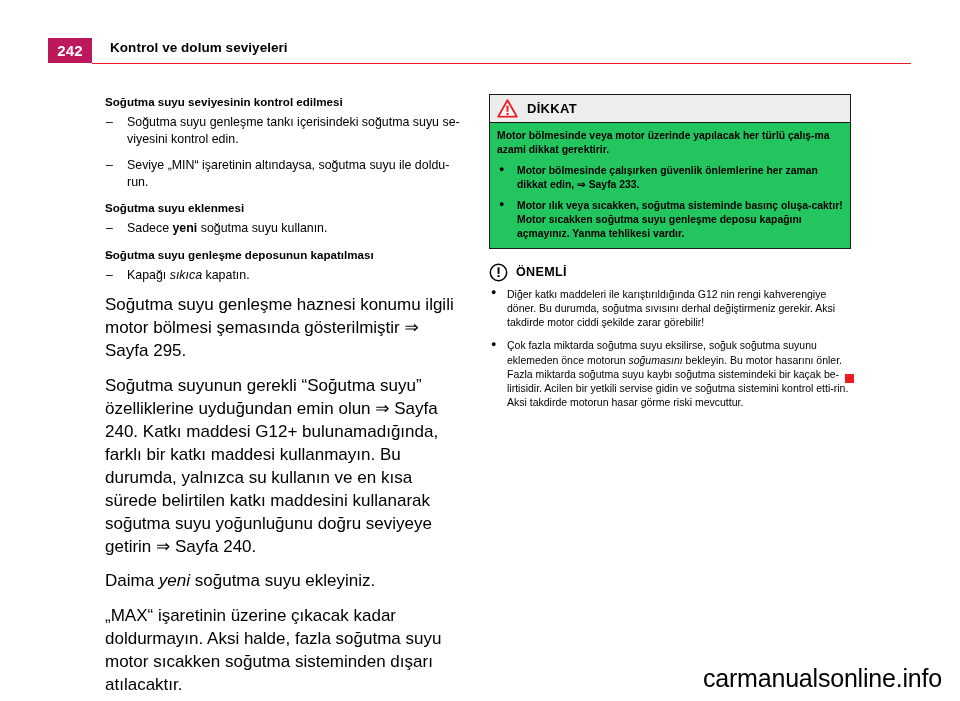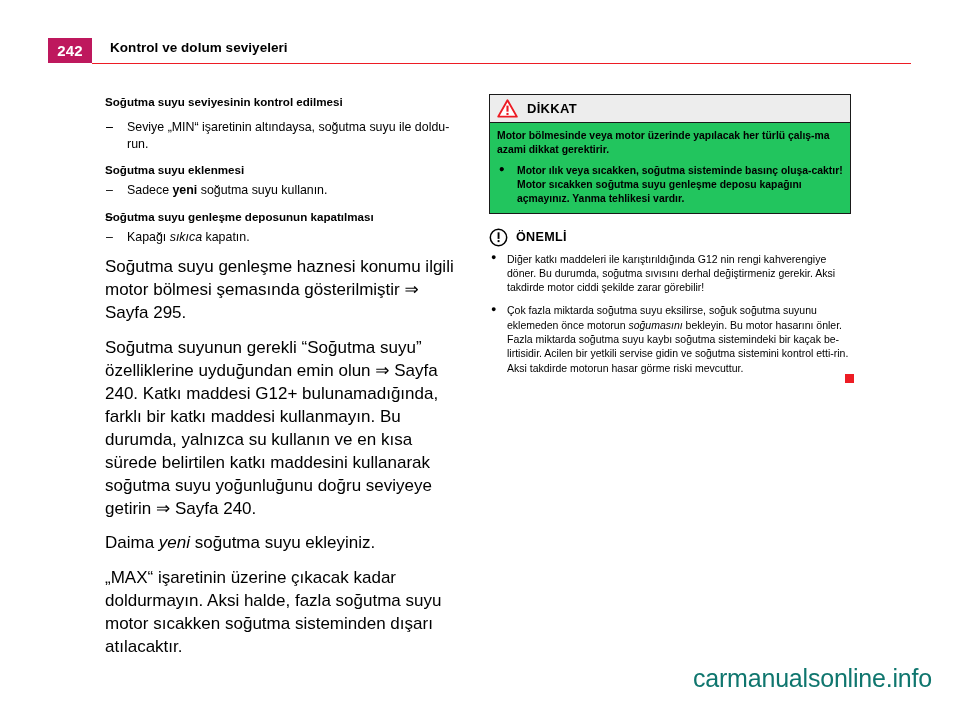--- a/index.html
+++ b/index.html
@@ -213,44 +213,44 @@
     left: 845px;
     top: 374px;
     width: 9px;
     height: 9px;
     background: #ED1C24;
   }
 
   
   .watermark {
     position: absolute;
-    right: 28px;
+    right: 18px;
     bottom: 8px;
     font-size: 25px;
-    color: #0f766e;
+    color: #000000;
     letter-spacing: -0.2px;
     white-space: nowrap;
   }
 
   svg { display: block; }
 </style>
 </head>
 <body>
 
 <div class="page-header">
   <div class="page-number-box">242</div>
   <div class="header-title">Kontrol ve dolum seviyeleri</div>
   <div class="header-rule"></div>
 </div>
 
 <div class="col col-left">
 
   <h3 class="subhead">Soğutma suyu seviyesinin kontrol edilmesi</h3>
   <ul class="dash-list">
-    <li><span class="dash">–</span></li>
+    <li><span class="dash">–</span><span>Soğutma suyu genleşme tankı içerisindeki soğutma suyu se-viyesini kontrol edin.</span></li>
     <li><span class="dash">–</span><span>Seviye „MIN“ işaretinin altındaysa, soğutma suyu ile doldu-run.</span></li>
   </ul>
 
   <h3 class="subhead spacer-before">Soğutma suyu eklenmesi</h3>
   <ul class="dash-list">
     <li><span class="dash">–</span><span><span>Sadece </span><strong class="bold">yeni</strong><span> soğutma suyu kullanın.</span></span></li>
     <li><span class="dash">–</span></li>
   </ul>
 
   <h3 class="subhead spacer-before">Soğutma suyu genleşme deposunun kapatılması</h3>
@@ -273,21 +273,21 @@
           <path d="M10.5 1.3 L19.8 17.6 L1.2 17.6 Z" fill="#ffffff" stroke="#ED1C24" stroke-width="1.9" stroke-linejoin="round"></path>
           <rect x="9.45" y="6.6" width="2.1" height="6.1" fill="#ED1C24"></rect>
           <rect x="9.45" y="13.9" width="2.1" height="2.1" fill="#ED1C24"></rect>
         </svg>
       </span>
       <span class="title">DİKKAT</span>
     </div>
     <div class="warn-body">
       <p>Motor bölmesinde veya motor üzerinde yapılacak her türlü çalış-ma azami dikkat gerektirir.</p>
       <ul>
-        <li><span class="bullet">●</span></li>
+        <li><span class="bullet">●</span><span>Motor bölmesinde çalışırken güvenlik önlemlerine her zaman dikkat edin, ⇒ Sayfa 233.</span></li>
         <li><span class="bullet">●</span><span>Motor ılık veya sıcakken, soğutma sisteminde basınç oluşa-caktır! Motor sıcakken soğutma suyu genleşme deposu kapağını açmayınız. Yanma tehlikesi vardır.</span></li>
       </ul>
     </div>
   </div>
 
   <div class="note-block">
     <div class="note-head">
       <span>
         <svg width="19" height="19" viewBox="0 0 19 19">
           <circle cx="9.5" cy="9.5" r="8.2" fill="#ffffff" stroke="#000000" stroke-width="1.5"></circle>

